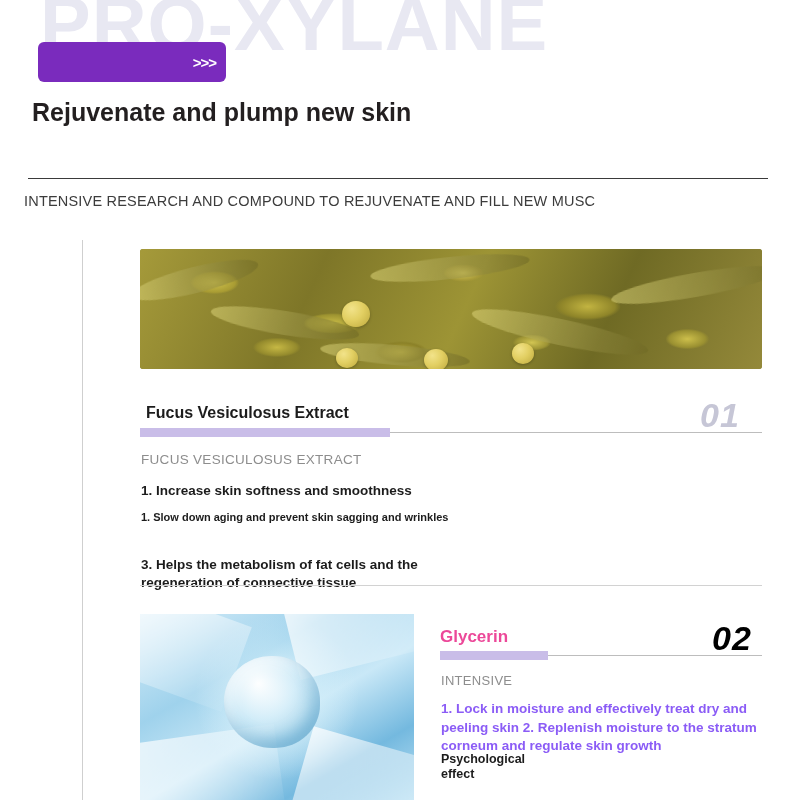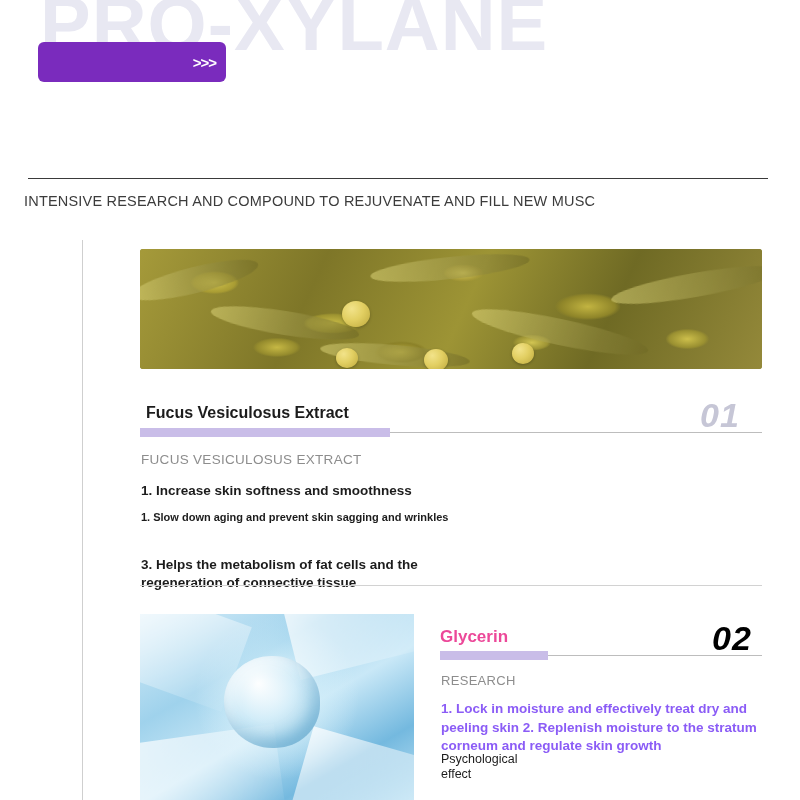--- a/index.html
+++ b/index.html
@@ -272,36 +272,37 @@
     font-size: 13.5px;
     font-weight: 700;
     line-height: 1.38;
     color: #8b5cf6;
   }
   .sec2-p2 {
     position: absolute;
     top: 752px; left: 441px;
     width: 320px;
     font-size: 12.5px;
-    font-weight: 400;
+    font-weight: 700;
     line-height: 1.2;
     color: #1c1c1c;
     white-space: pre-line;
   }
 </style>
 </head>
 <body>
 
 <div class="watermark">PRO-XYLANE</div>
 
 <div class="badge">
   <div class="badge-arrows">&gt;&gt;&gt;</div>
 </div>
 
 <div class="headline-row">
+  <div class="headline">Rejuvenate and plump new skin</div>
 </div>
 
 <div class="rule-top"></div>
 <div class="subhead">INTENSIVE RESEARCH AND COMPOUND TO REJUVENATE AND FILL NEW MUSC</div>
 
 <div class="rail"></div>
 
 <div class="sec1-img">
   <div class="seaweed"></div>
   <div class="blade" style="left:-10px; top:18px; width:130px; height:26px; transform:rotate(-14deg);"></div>
@@ -333,16 +334,16 @@
   <div class="facet" style="left:150px; top:-20px; width:140px; height:70px; transform:rotate(-14deg);"></div>
   <div class="facet" style="left:-10px; top:120px; width:150px; height:80px; transform:rotate(-8deg);"></div>
   <div class="facet" style="left:160px; top:130px; width:140px; height:80px; transform:rotate(16deg);"></div>
   <div class="drop"></div>
 </div>
 
 <div class="sec2-rule"></div>
 <div class="sec2-bar"></div>
 <div class="sec2-title">Glycerin</div>
 <div class="sec2-num">02</div>
-<div class="sec2-sub">RESEARCH</div>
+<div class="sec2-sub">INTENSIVE</div>
 <div class="sec2-p1">1. Lock in moisture and effectively treat dry and peeling skin 2. Replenish moisture to the stratum corneum and regulate skin growth</div>
 <div class="sec2-p2">Psychological
 effect</div>
 
 </body></html>

